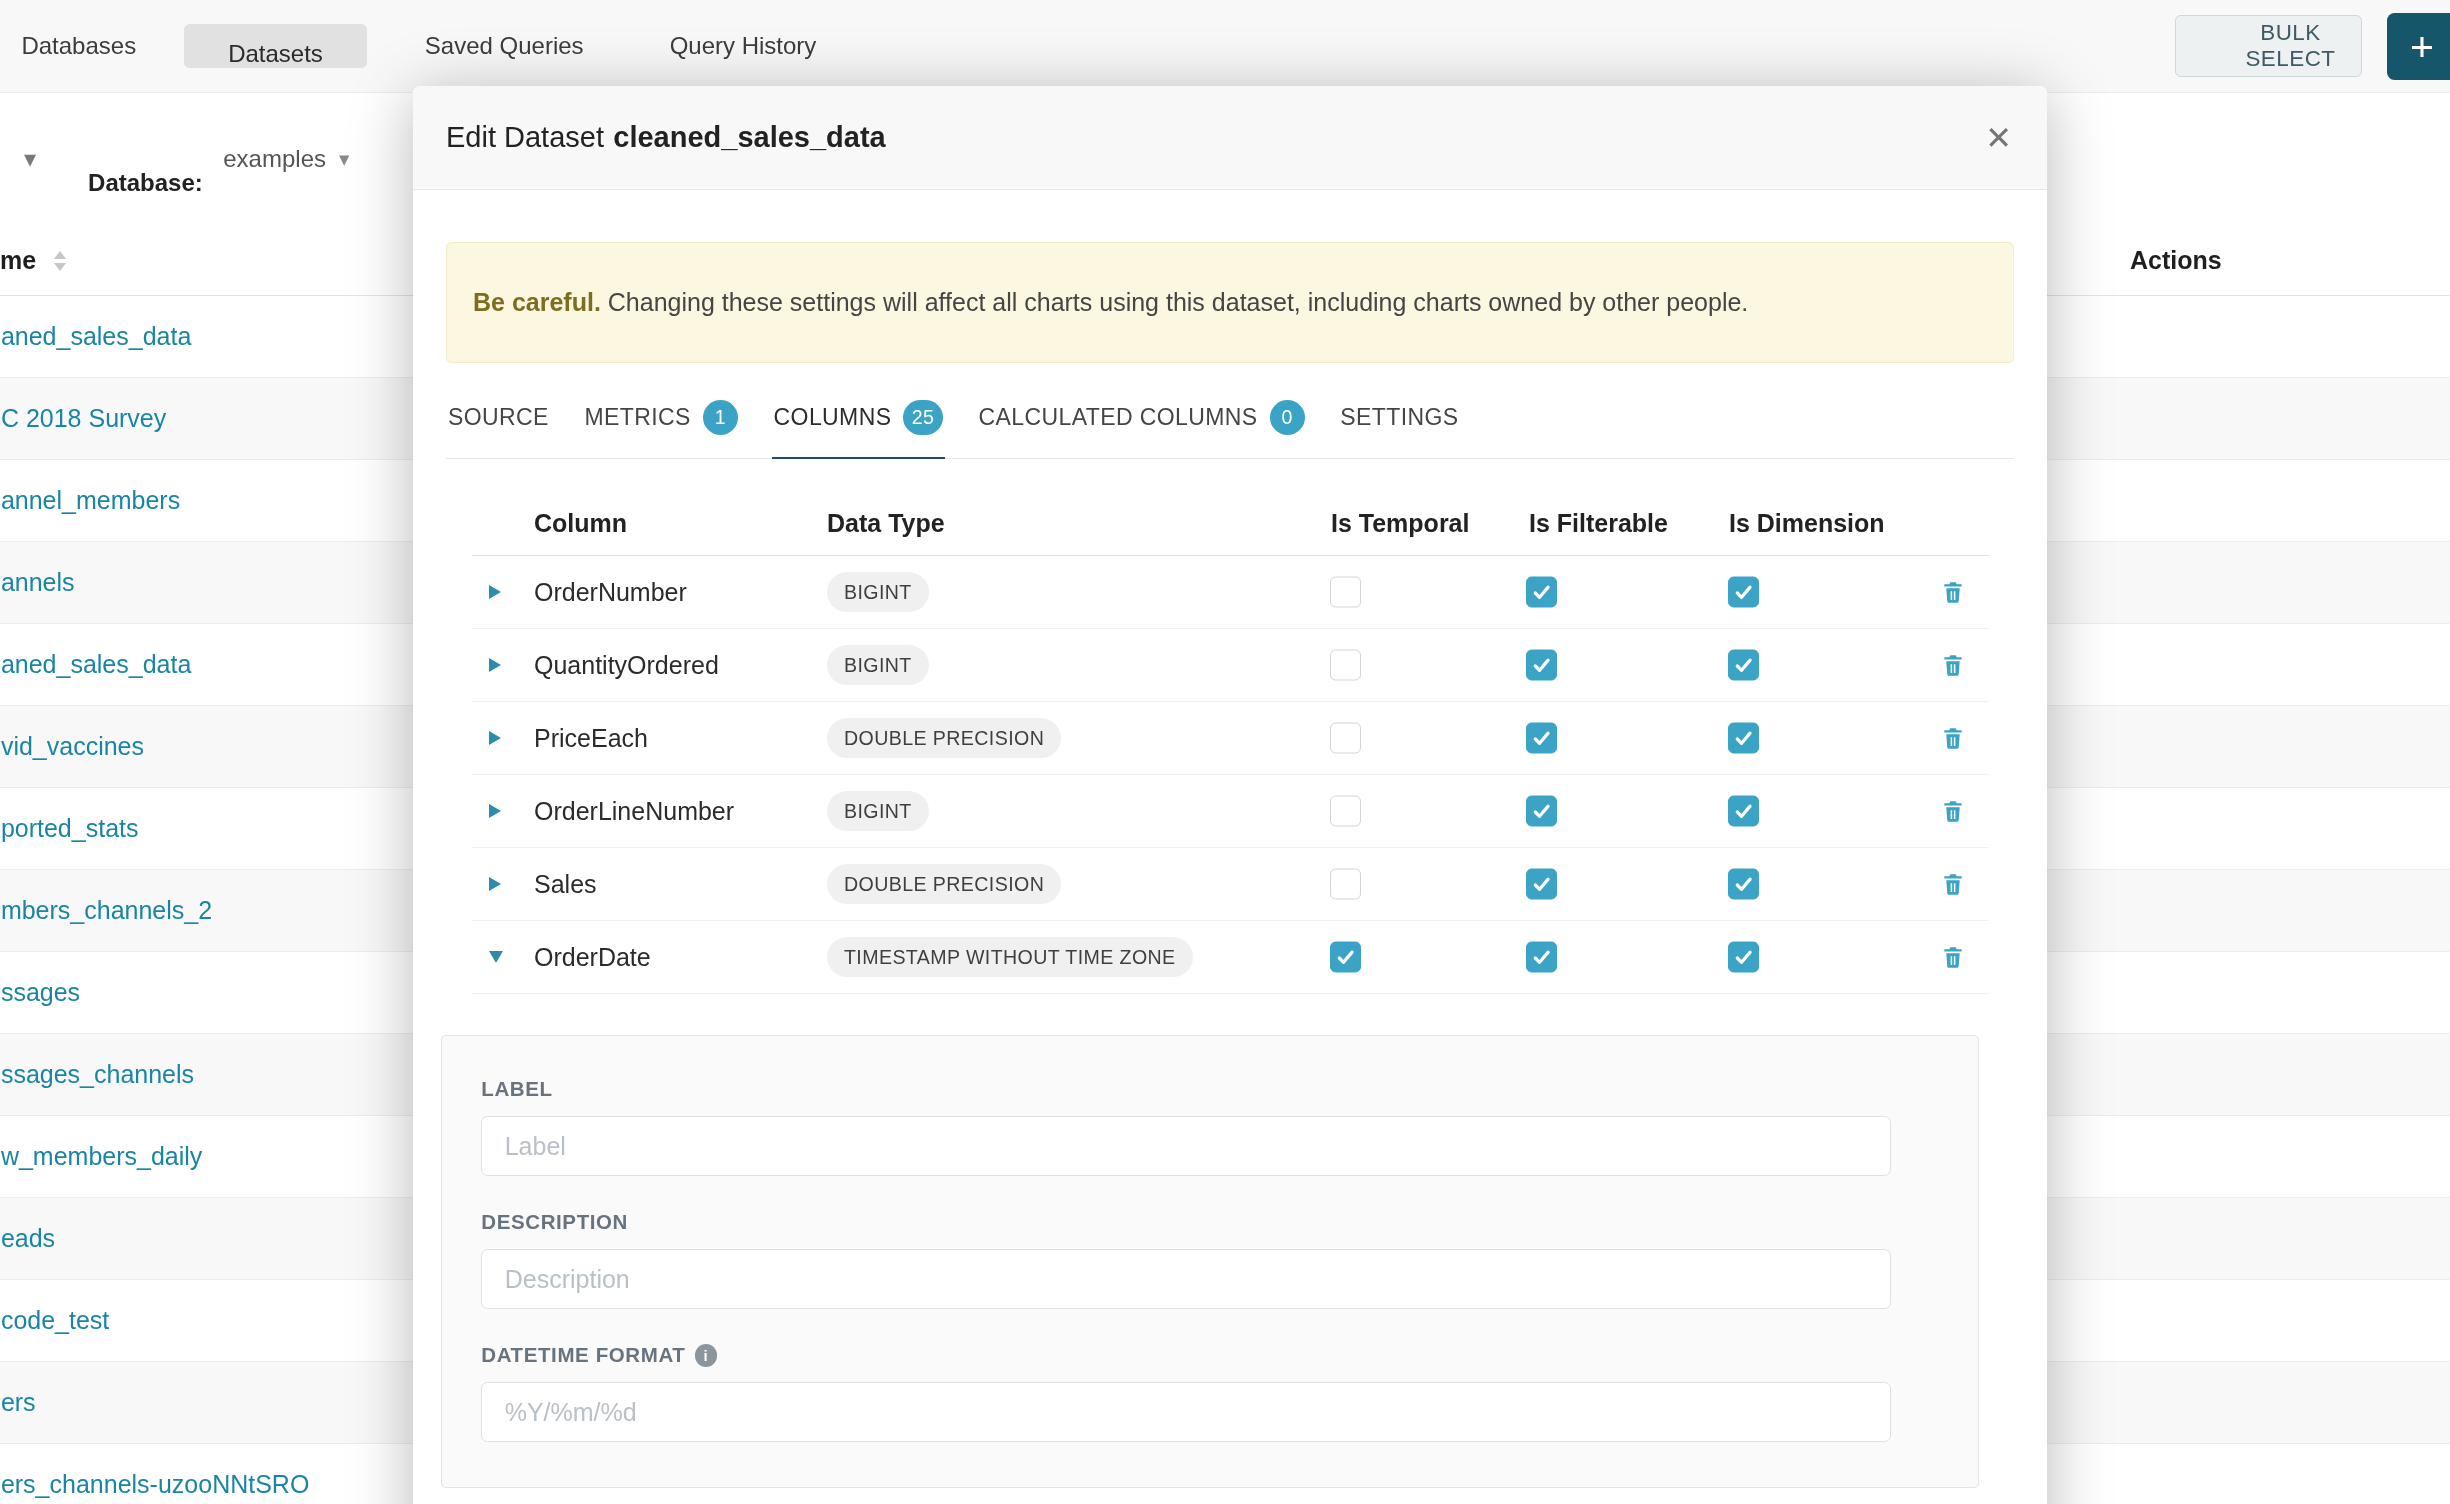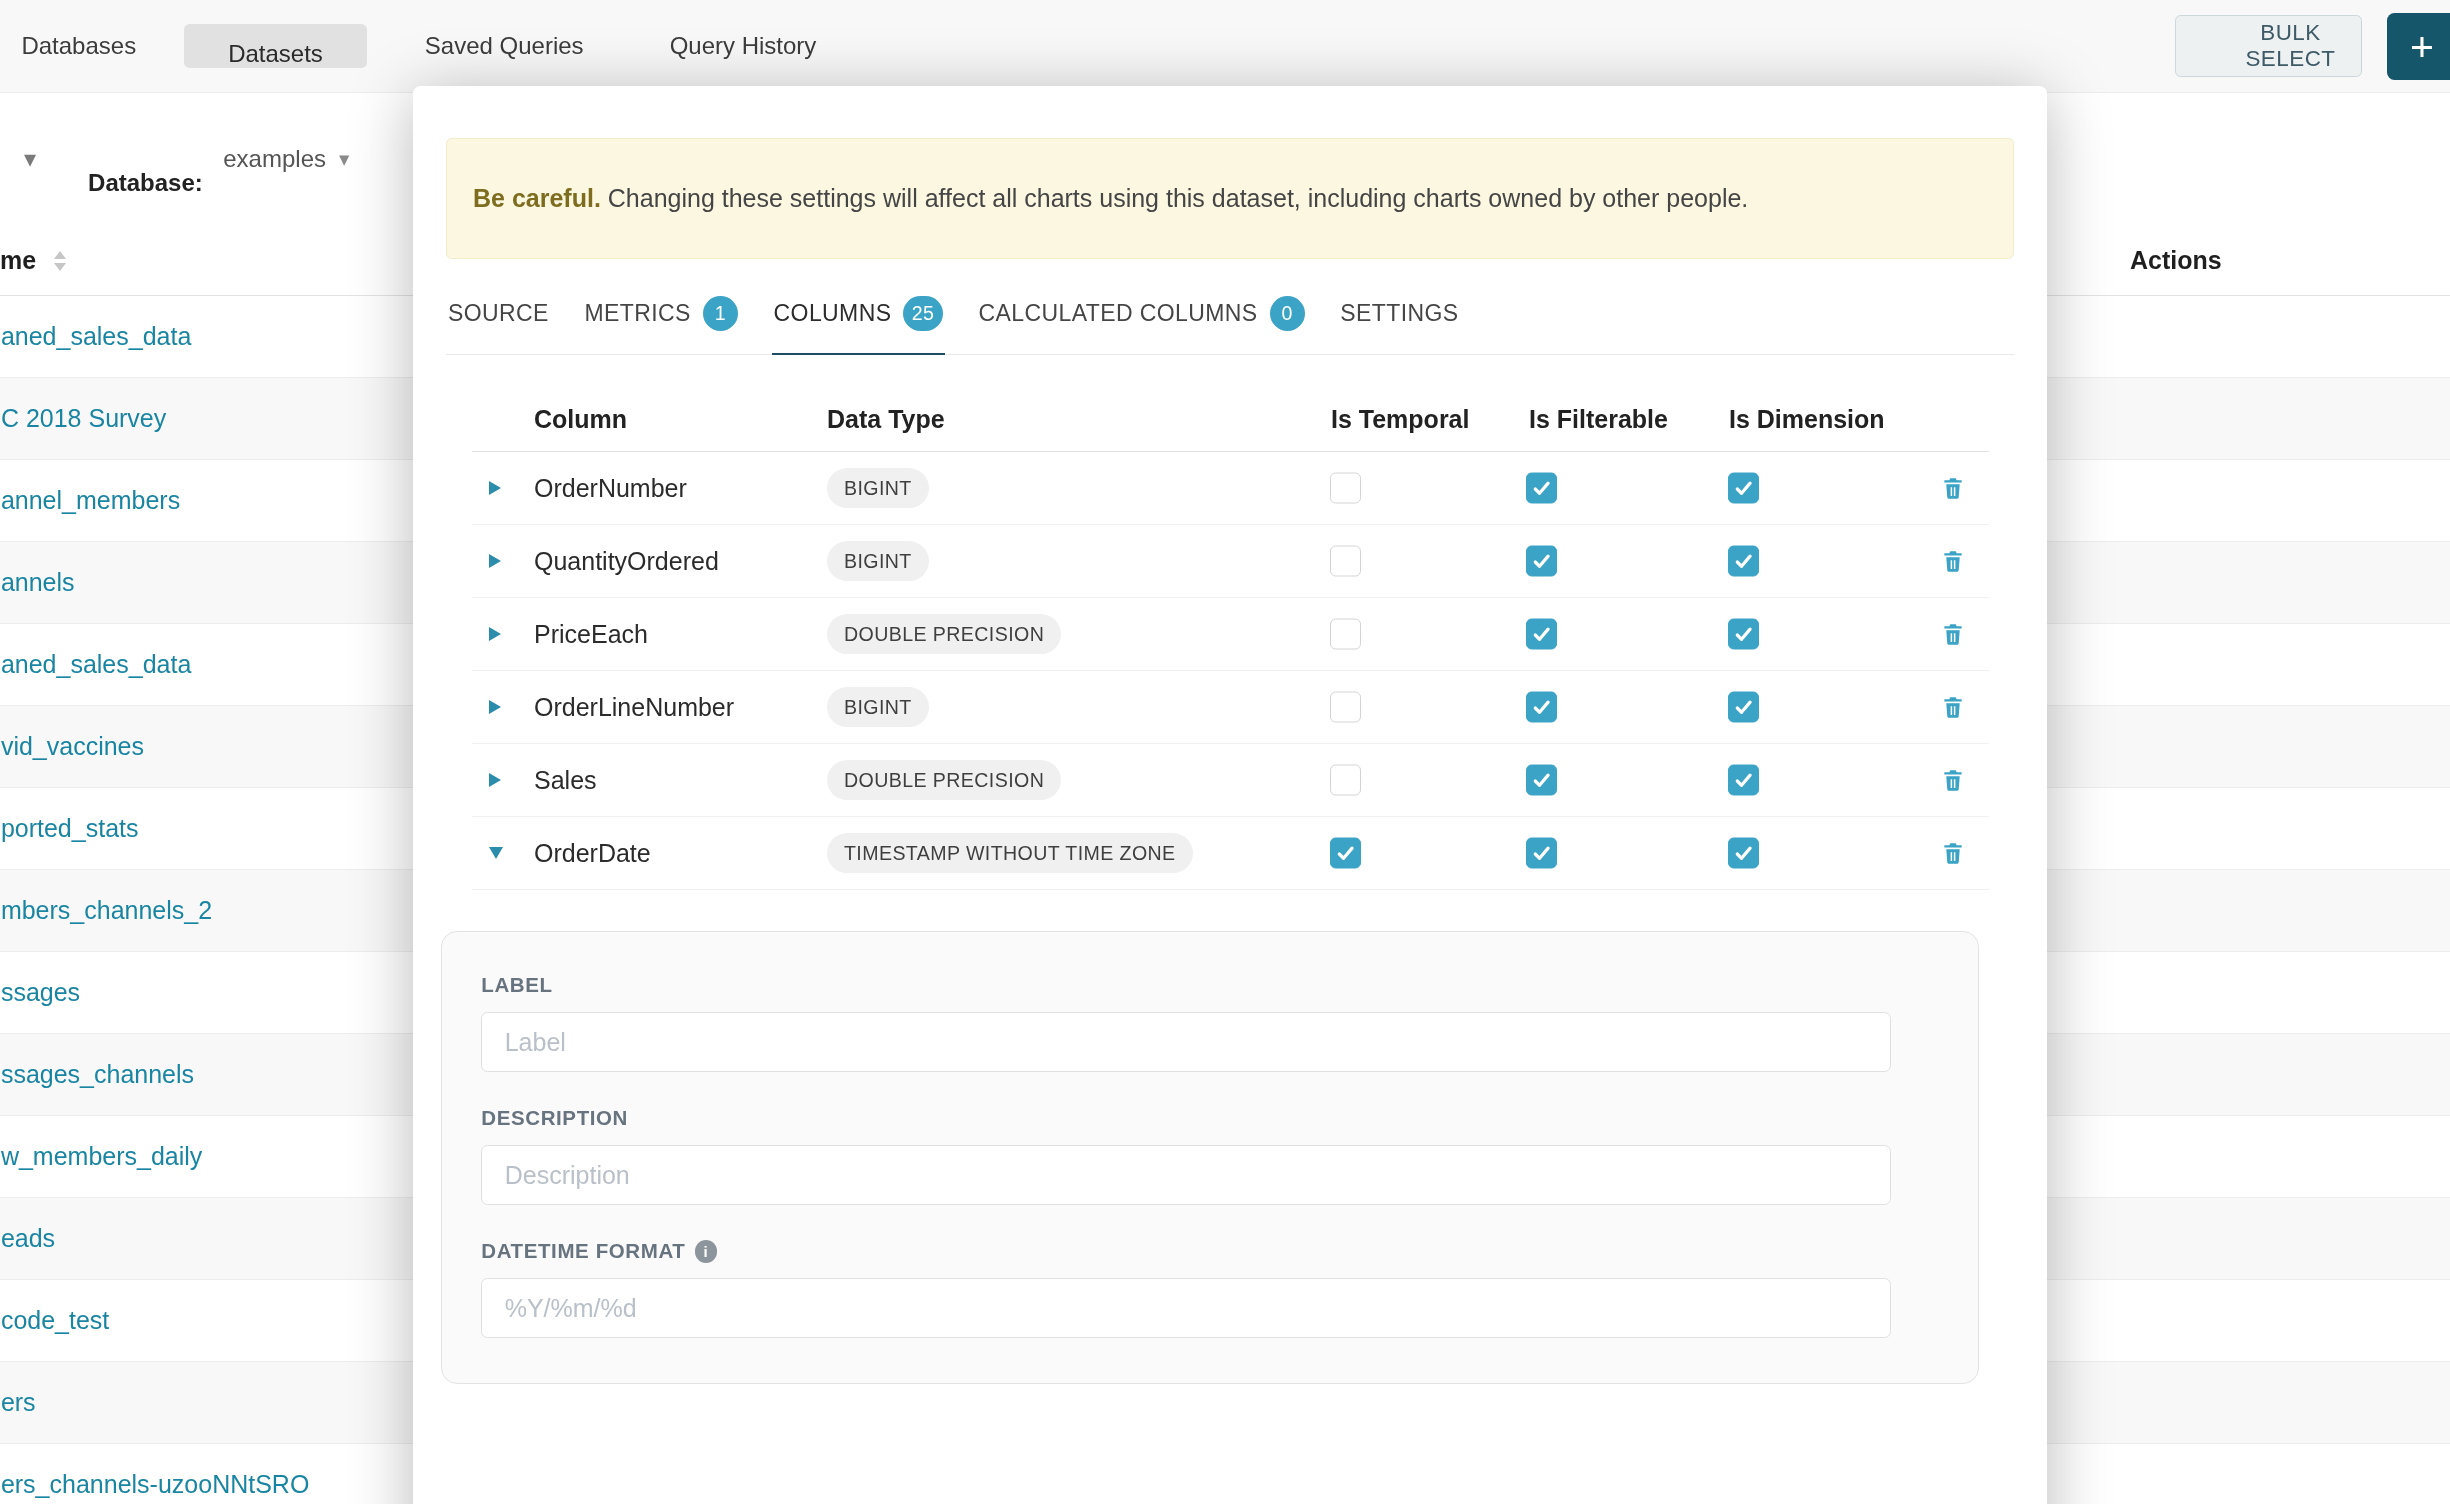--- a/index.html
+++ b/index.html
@@ -87,21 +87,21 @@
     padding:8.4px 17px; border-radius:20.5px; white-space:nowrap; }
   .cb { position:absolute; top:50%; transform:translateY(-50%); width:31px; height:31px;
     border-radius:5.6px; border:1.9px solid #d4d4d4; background:#fff; cursor:pointer;
     display:flex; align-items:center; justify-content:center; }
   .cb.checked { background:#3aa3c6; border-color:#3aa3c6; }
   .cb-temp { left:858px; } .cb-filt { left:1054px; } .cb-dim { left:1256px; }
   .trash { position:absolute; left:1468px; top:50%; transform:translateY(-50%); cursor:pointer; line-height:0; }
 
   
   .expand-panel { margin-left:-4.7px; margin-top:41px; width:1538px;
-    background:#fafafa; border:0.9px solid #e3e3e3; border-radius:16px;
+    background:#fafafa; border:0.9px solid #e3e3e3; border-radius:5px;
     padding:41px 37px 45px 39px; }
   .fld-label { font-size:20.5px; font-weight:bold; color:#67737e; letter-spacing:0.6px;
     display:flex; align-items:center; gap:9.3px; }
   .fld-label + .fld { margin-top:15px; }
   .fld { width:1410px; height:60px; border:0.9px solid #e0e0e0; border-radius:6.5px;
     background:#fff; font-size:25px; font-family:inherit; color:#333; padding:0 22.4px; outline:none; }
   .fld::placeholder { color:#b9c0c8; }
   .fld + .fld-label { margin-top:34px; }
   .info { display:inline-flex; align-items:center; justify-content:center;
     width:22.4px; height:22.4px; border-radius:50%; background:#8c959c; color:#fff;
@@ -178,20 +178,26 @@
       <div class="bg-row alt">
         <span class="bg-link">ers</span>
       </div>
       <div class="bg-row">
         <span class="bg-link">ers_channels-uzooNNtSRO</span>
       </div>
     </div>
 </div>
 
 <div class="modal">
+  <div class="modal-header">
+    <div class="modal-title">
+      <span>Edit Dataset</span><b>cleaned_sales_data</b>
+    </div>
+    <span class="close">✕</span>
+  </div>
 
   <div class="modal-body">
     <div class="warning">
       <b>Be careful.</b><span> Changing these settings will affect all charts using this dataset, including charts owned by other people.</span>
     </div>
 
     <div class="tabs">
       <div class="tab">
         <span>SOURCE</span>
       </div>

